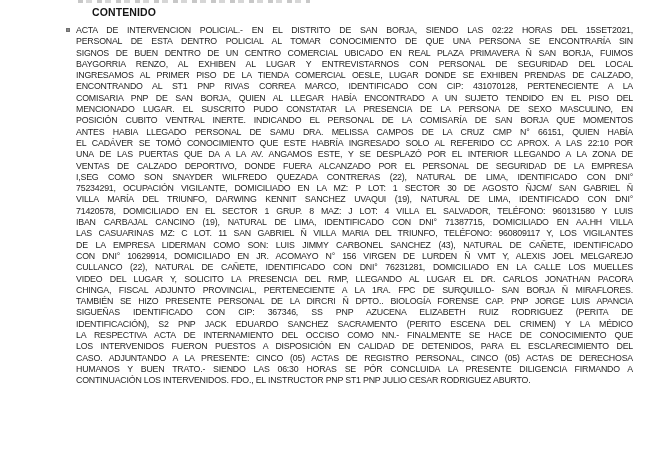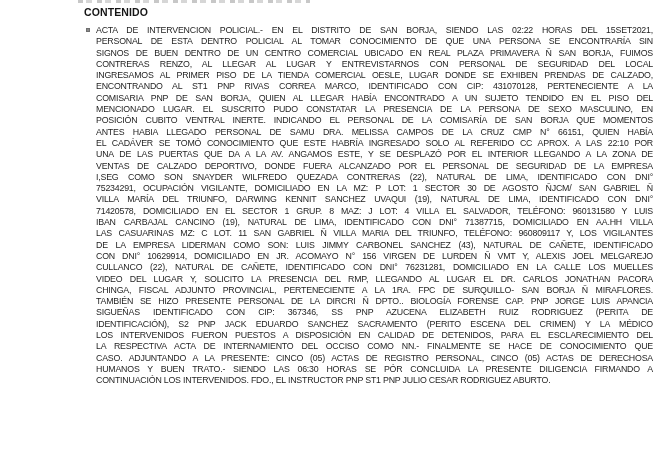--- a/index.html
+++ b/index.html
@@ -28,31 +28,31 @@
       90deg,
       #9a9a9a 0px, #9a9a9a 5px,
       transparent 5px, transparent 8px,
       #b5b5b5 8px, #b5b5b5 14px,
       transparent 14px, transparent 19px
     );
   }
   .section-title {
     position: absolute;
     top: 6px;
-    left: 84px;
+    left: 92px;
     margin: 0;
     font-size: 10.5px;
     font-weight: bold;
     letter-spacing: 0.1px;
     color: #151515;
   }
   .entry {
     position: absolute;
     top: 25px;
-    left: 96px;
+    left: 76px;
     width: 557px;
   }
   .bullet {
     position: absolute;
     left: -10px;
     top: 3px;
     width: 4px;
     height: 4px;
     background: #8a8a8a;
     box-shadow: inset 0 0 0 1px #6f6f6f;
@@ -78,21 +78,21 @@
   <div class="top-clip"></div>
 
   <h1 class="section-title">CONTENIDO</h1>
 
   <div class="entry">
     <span class="bullet"></span>
     <div class="lines">
         <div class="line">ACTA DE INTERVENCION POLICIAL.- EN EL DISTRITO DE SAN BORJA, SIENDO LAS 02:22 HORAS DEL 15SET2021,</div>
         <div class="line">PERSONAL DE ESTA DENTRO POLICIAL AL TOMAR CONOCIMIENTO DE QUE UNA PERSONA SE ENCONTRARÍA SIN</div>
         <div class="line">SIGNOS DE BUEN DENTRO DE UN CENTRO COMERCIAL UBICADO EN REAL PLAZA PRIMAVERA Ñ SAN BORJA, FUIMOS</div>
-        <div class="line">CONTRERAS RENZO, AL LLEGAR AL LUGAR Y ENTREVISTARNOS CON PERSONAL DE SEGURIDAD DEL LOCAL</div>
+        <div class="line">BAYGORRIA RENZO, AL EXHIBEN AL LUGAR Y ENTREVISTARNOS CON PERSONAL DE SEGURIDAD DEL LOCAL</div>
         <div class="line">INGRESAMOS AL PRIMER PISO DE LA TIENDA COMERCIAL OESLE, LUGAR DONDE SE EXHIBEN PRENDAS DE CALZADO,</div>
         <div class="line">ENCONTRANDO AL ST1 PNP RIVAS CORREA MARCO, IDENTIFICADO CON CIP: 431070128, PERTENECIENTE A LA</div>
         <div class="line">COMISARIA PNP DE SAN BORJA, QUIEN AL LLEGAR HABÍA ENCONTRADO A UN SUJETO TENDIDO EN EL PISO DEL</div>
         <div class="line">MENCIONADO LUGAR. EL SUSCRITO PUDO CONSTATAR LA PRESENCIA DE LA PERSONA DE SEXO MASCULINO, EN</div>
         <div class="line">POSICIÓN CUBITO VENTRAL INERTE. INDICANDO EL PERSONAL DE LA COMISARÍA DE SAN BORJA QUE MOMENTOS</div>
         <div class="line">ANTES HABIA LLEGADO PERSONAL DE SAMU DRA. MELISSA CAMPOS DE LA CRUZ CMP N° 66151, QUIEN HABÍA</div>
         <div class="line">EL CADÁVER SE TOMÓ CONOCIMIENTO QUE ESTE HABRÍA INGRESADO SOLO AL REFERIDO CC APROX. A LAS 22:10 POR</div>
         <div class="line">UNA DE LAS PUERTAS QUE DA A LA AV. ANGAMOS ESTE, Y SE DESPLAZÓ POR EL INTERIOR LLEGANDO A LA ZONA DE</div>
         <div class="line">VENTAS DE CALZADO DEPORTIVO, DONDE FUERA ALCANZADO POR EL PERSONAL DE SEGURIDAD DE LA EMPRESA</div>
         <div class="line">I,SEG COMO SON SNAYDER WILFREDO QUEZADA CONTRERAS (22), NATURAL DE LIMA, IDENTIFICADO CON DNI°</div>
@@ -102,21 +102,21 @@
         <div class="line">IBAN CARBAJAL CANCINO (19), NATURAL DE LIMA, IDENTIFICADO CON DNI° 71387715, DOMICILIADO EN AA.HH VILLA</div>
         <div class="line">LAS CASUARINAS MZ: C LOT. 11 SAN GABRIEL Ñ VILLA MARIA DEL TRIUNFO, TELÉFONO: 960809117 Y, LOS VIGILANTES</div>
         <div class="line">DE LA EMPRESA LIDERMAN COMO SON: LUIS JIMMY CARBONEL SANCHEZ (43), NATURAL DE CAÑETE, IDENTIFICADO</div>
         <div class="line">CON DNI° 10629914, DOMICILIADO EN JR. ACOMAYO N° 156 VIRGEN DE LURDEN Ñ VMT Y, ALEXIS JOEL MELGAREJO</div>
         <div class="line">CULLANCO (22), NATURAL DE CAÑETE, IDENTIFICADO CON DNI° 76231281, DOMICILIADO EN LA CALLE LOS MUELLES</div>
         <div class="line">VIDEO DEL LUGAR Y, SOLICITO LA PRESENCIA DEL RMP, LLEGANDO AL LUGAR EL DR. CARLOS JONATHAN PACORA</div>
         <div class="line">CHINGA, FISCAL ADJUNTO PROVINCIAL, PERTENECIENTE A LA 1RA. FPC DE SURQUILLO- SAN BORJA Ñ MIRAFLORES.</div>
         <div class="line">TAMBIÉN SE HIZO PRESENTE PERSONAL DE LA DIRCRI Ñ DPTO.. BIOLOGÍA FORENSE CAP. PNP JORGE LUIS APANCIA</div>
         <div class="line">SIGUEÑAS IDENTIFICADO CON CIP: 367346, SS PNP AZUCENA ELIZABETH RUIZ RODRIGUEZ (PERITA DE</div>
         <div class="line">IDENTIFICACIÓN), S2 PNP JACK EDUARDO SANCHEZ SACRAMENTO (PERITO ESCENA DEL CRIMEN) Y LA MÉDICO</div>
+        <div class="line">LA RESPECTIVA ACTA DE INTERNAMIENTO DEL OCCISO COMO NN.- FINALMENTE SE HACE DE CONOCIMIENTO QUE</div>
         <div class="line">LOS INTERVENIDOS FUERON PUESTOS A DISPOSICIÓN EN CALIDAD DE DETENIDOS, PARA EL ESCLARECIMIENTO DEL</div>
-        <div class="line">LA RESPECTIVA ACTA DE INTERNAMIENTO DEL OCCISO COMO NN.- FINALMENTE SE HACE DE CONOCIMIENTO QUE</div>
         <div class="line">CASO. ADJUNTANDO A LA PRESENTE: CINCO (05) ACTAS DE REGISTRO PERSONAL, CINCO (05) ACTAS DE DERECHOSA</div>
         <div class="line">HUMANOS Y BUEN TRATO.- SIENDO LAS 06:30 HORAS SE PÓR CONCLUIDA LA PRESENTE DILIGENCIA FIRMANDO A</div>
         <div class="line">CONTINUACIÓN LOS INTERVENIDOS. FDO., EL INSTRUCTOR PNP ST1 PNP JULIO CESAR RODRIGUEZ ABURTO.</div>
       </div>
   </div>
 
 </div>
 
 </body></html>

